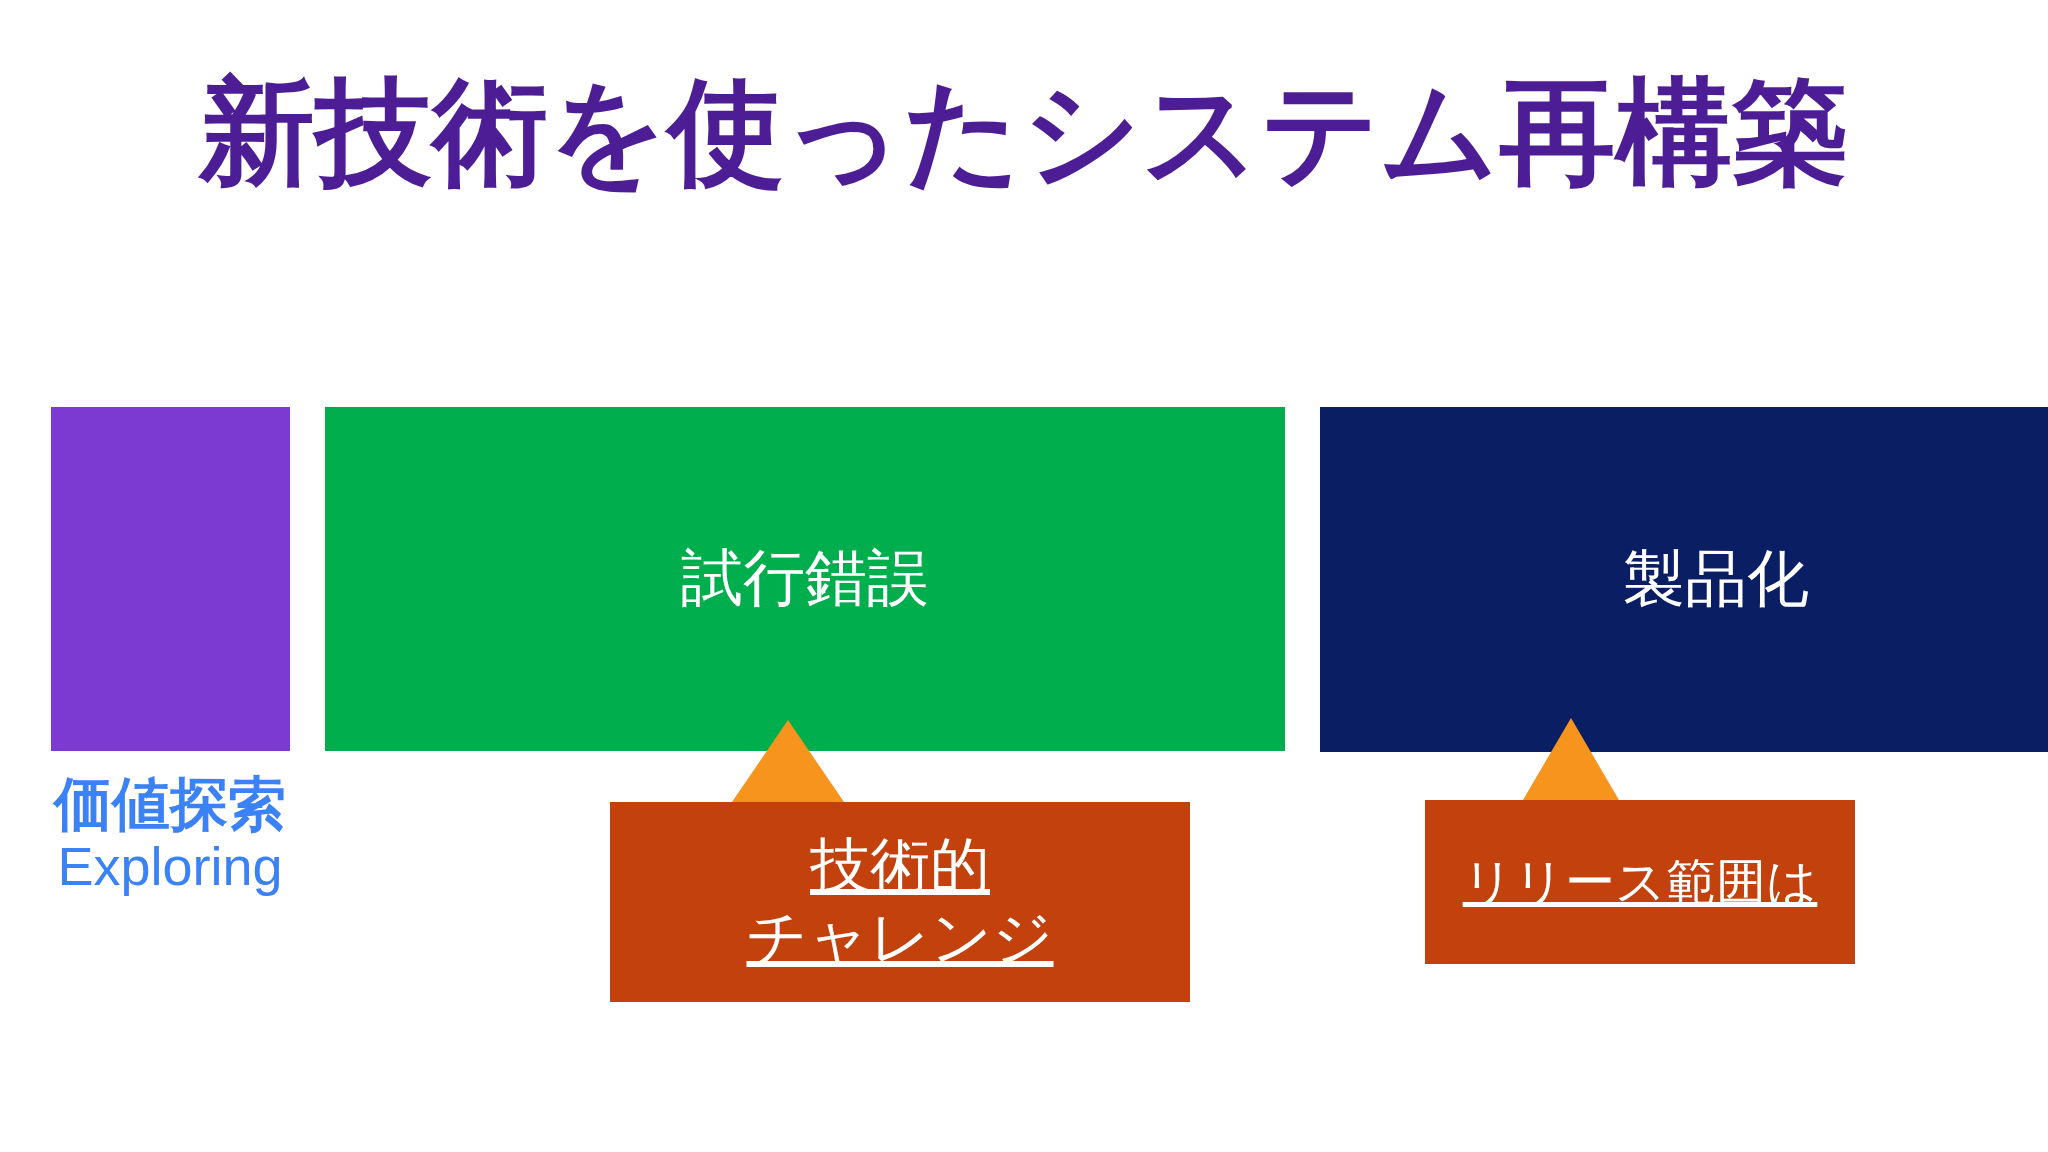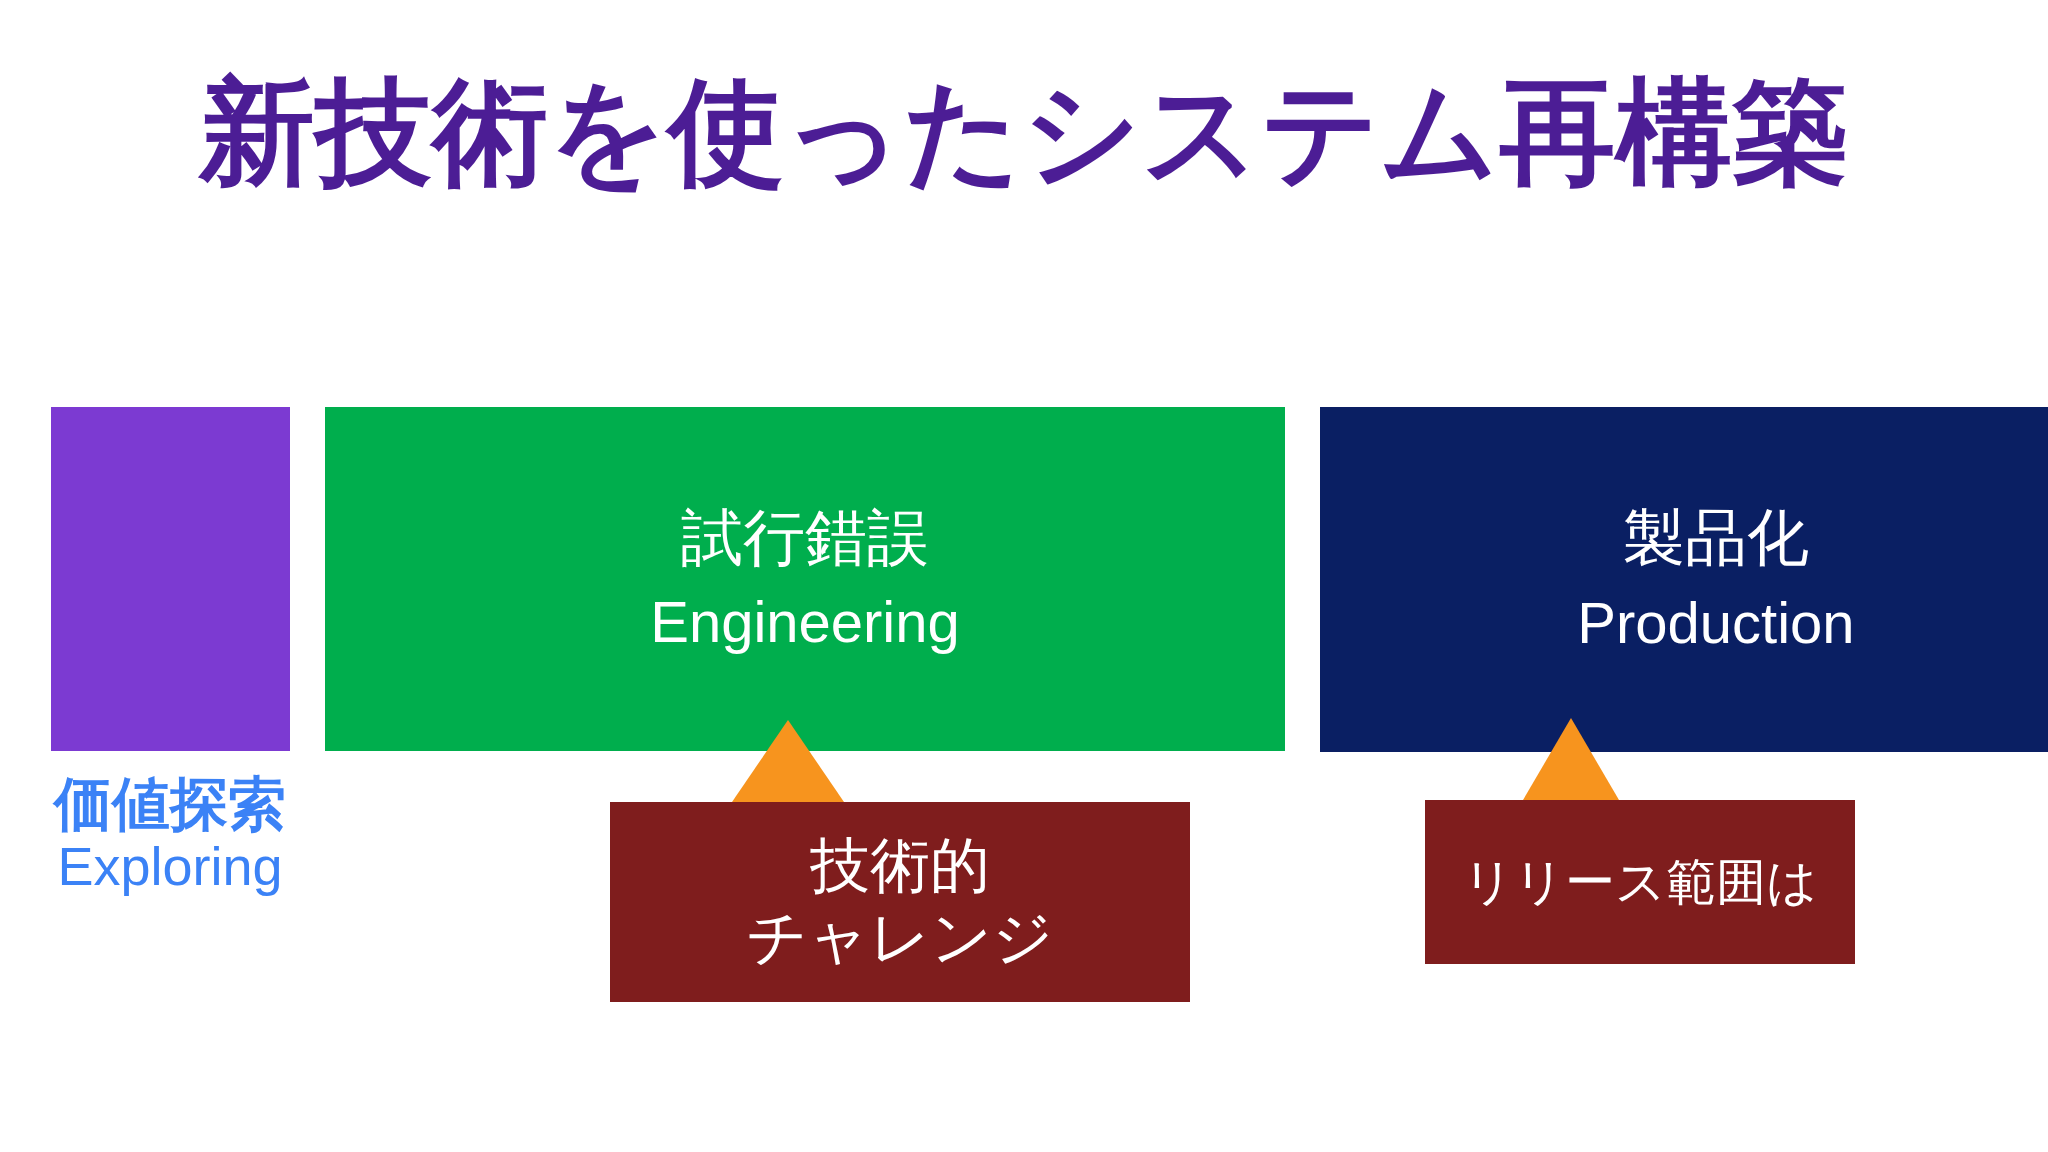--- a/index.html
+++ b/index.html
@@ -95,27 +95,28 @@
   .stage-caption .cap-en {
     font-size: 54px;
     line-height: 1.12;
     font-weight: 400;
   }
 
   
   .callout {
     position: absolute;
     box-sizing: border-box;
-    background: #7f1d1d;
+    background: #c2410c;
     color: #ffffff;
     display: flex;
     flex-direction: column;
     align-items: center;
     justify-content: center;
     text-align: center;
+    text-decoration: underline;
   }
   .callout .callout-pointer {
     position: absolute;
     width: 0;
     height: 0;
     border-left: 56px solid transparent;
     border-right: 56px solid transparent;
     border-bottom: 82px solid #F7941E;
   }
   .callout-line {
@@ -162,26 +163,24 @@
 
   <div class="stage-bar stage-exploring"></div>
 
   <div class="stage-caption">
     <div class="cap-jp">価値探索</div>
     <div class="cap-en">Exploring</div>
   </div>
 
   <div class="stage-bar stage-engineering">
     <div class="stage-jp">試行錯誤</div>
-    <div class="stage-en">Engineering</div>
   </div>
 
   <div class="stage-bar stage-production">
     <div class="stage-jp">製品化</div>
-    <div class="stage-en">Production</div>
   </div>
 
   <div class="callout callout-tech">
     <span class="callout-pointer"></span>
     <div class="callout-line">技術的</div>
     <div class="callout-line">チャレンジ</div>
   </div>
 
   <div class="callout callout-release">
     <span class="callout-pointer"></span>

